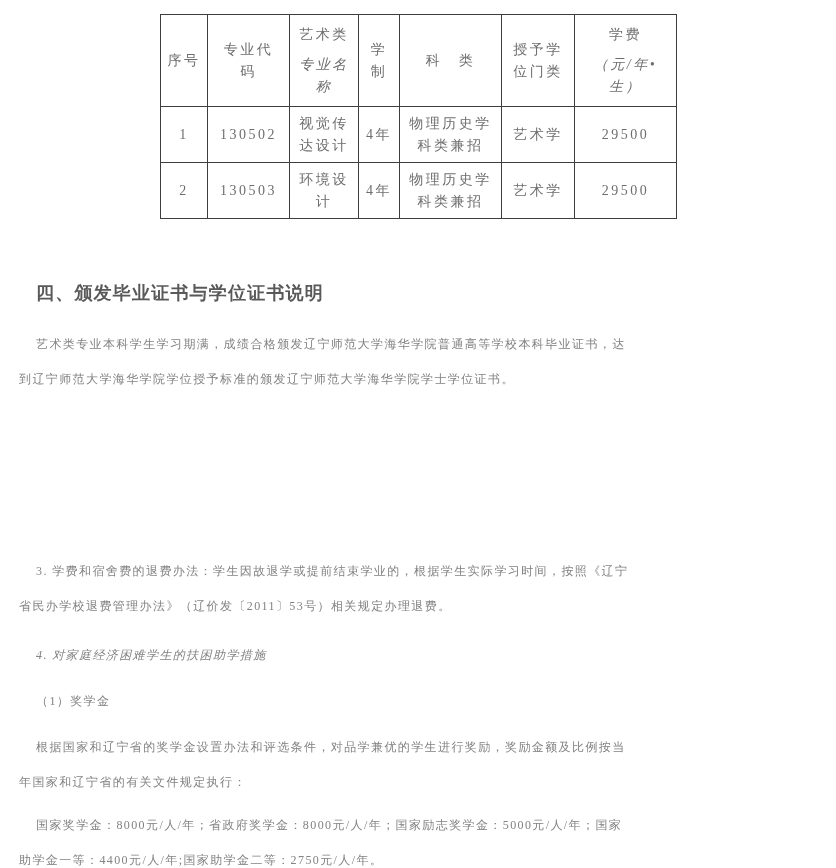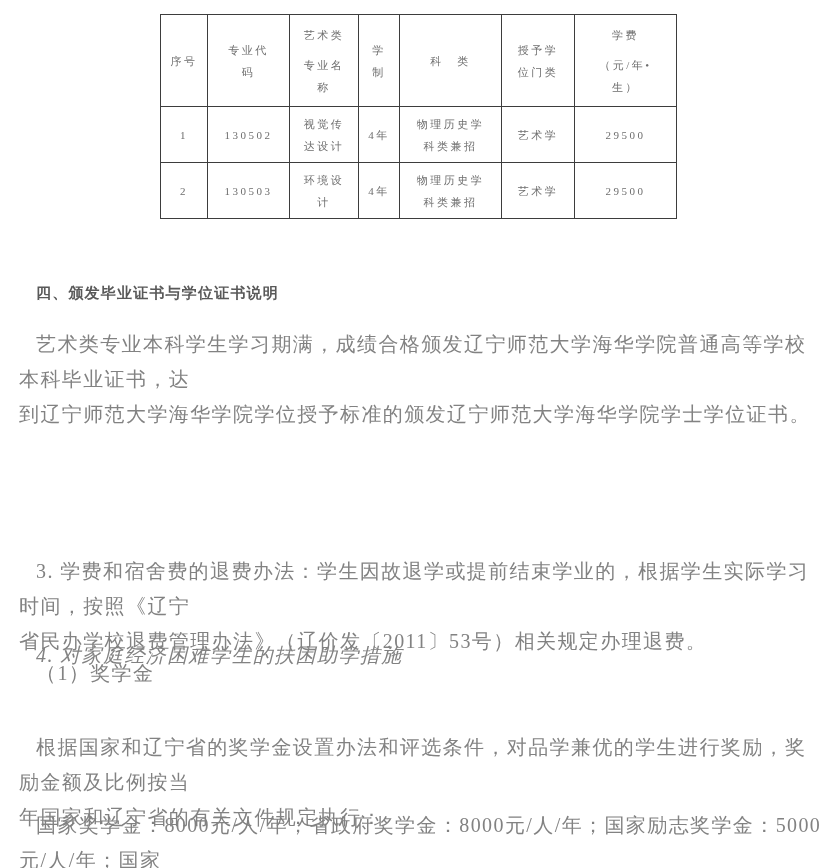--- a/index.html
+++ b/index.html
@@ -16,51 +16,51 @@
     position:absolute; left:160px; top:14px;
     width:516px;
     border-collapse:collapse; table-layout:fixed;
     color:#6e6e6e;
   }
   table.spec th, table.spec td {
     border:1px solid #3d3d3d;
     font-weight:normal;
     text-align:center; vertical-align:middle;
     white-space:pre-line;
-    font-size:11px; letter-spacing:2.5px; line-height:22px;
+    font-size:14px; letter-spacing:2.5px; line-height:22px;
     padding:2px 1px;
     font-family:"Liberation Serif","DejaVu Serif",serif;
   }
   table.spec thead tr { height:92px; }
   table.spec tbody tr { height:56px; }
   .hblk { white-space:pre-line; }
-  .hblk + .hblk { margin-top:8px; }
+  .hblk + .hblk { margin-top:8px;font-style:italic; }
 
   
   .sec {
     position:absolute; left:19px; width:806px; margin:0;
-    color:#595959; font-size:15px; font-weight:bold;
+    color:#595959; font-size:18px; font-weight:bold;
     letter-spacing:1.2px; line-height:20px; text-indent:17px;
     font-family:"Liberation Sans","DejaVu Sans",sans-serif;
     white-space:pre-wrap;
   }
   .para {
     position:absolute; left:19px; width:806px; margin:0;
-    color:#828282; font-size:20px; letter-spacing:1.4px;
+    color:#828282; font-size:12px; letter-spacing:1.4px;
     line-height:35px; text-indent:17px; white-space:pre-wrap;
     font-family:"Liberation Serif","DejaVu Serif",serif;
   }
   .t-h4   { top:283px; }
   .t-p1   { top:327px; }
   .t-h5   { top:418px; }
   .t-fee1 { top:456px; }
   .t-fee2 { top:506px; }
   .t-fee3 { top:554px; }
   .t-fee4 { top:638px;font-style:italic; }
-  .t-sub1 { top:656px; }
+  .t-sub1 { top:684px; }
   .t-pa   { top:730px; }
   .t-pb   { top:808px; }
 </style>
 </head>
 <body>
 
 <div class="doc">
 
   <table class="spec">
     <colgroup>

